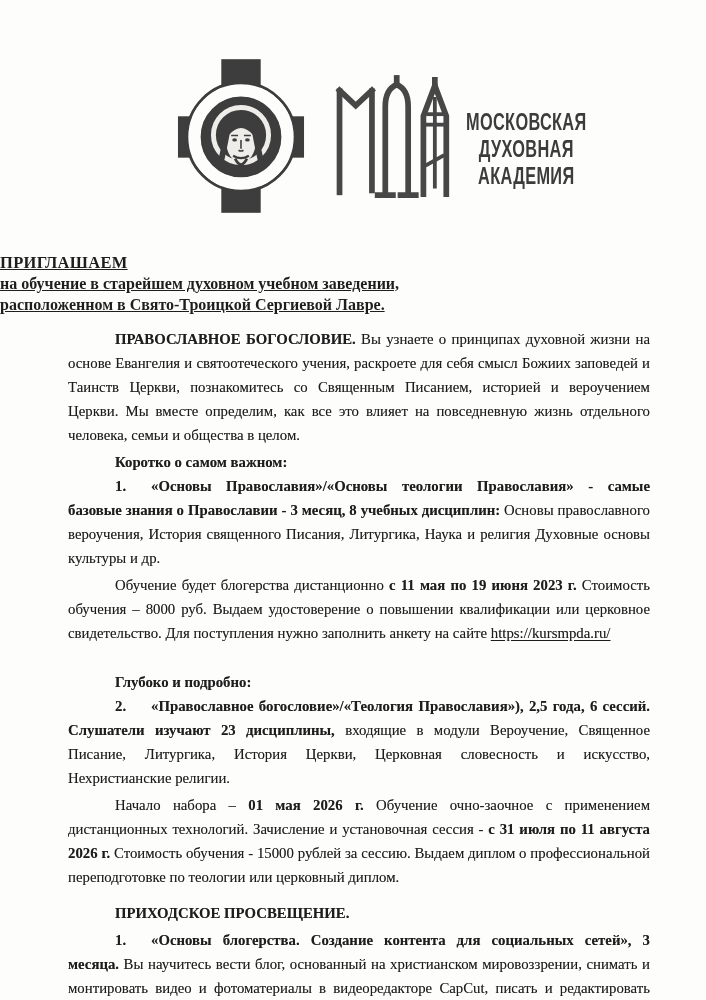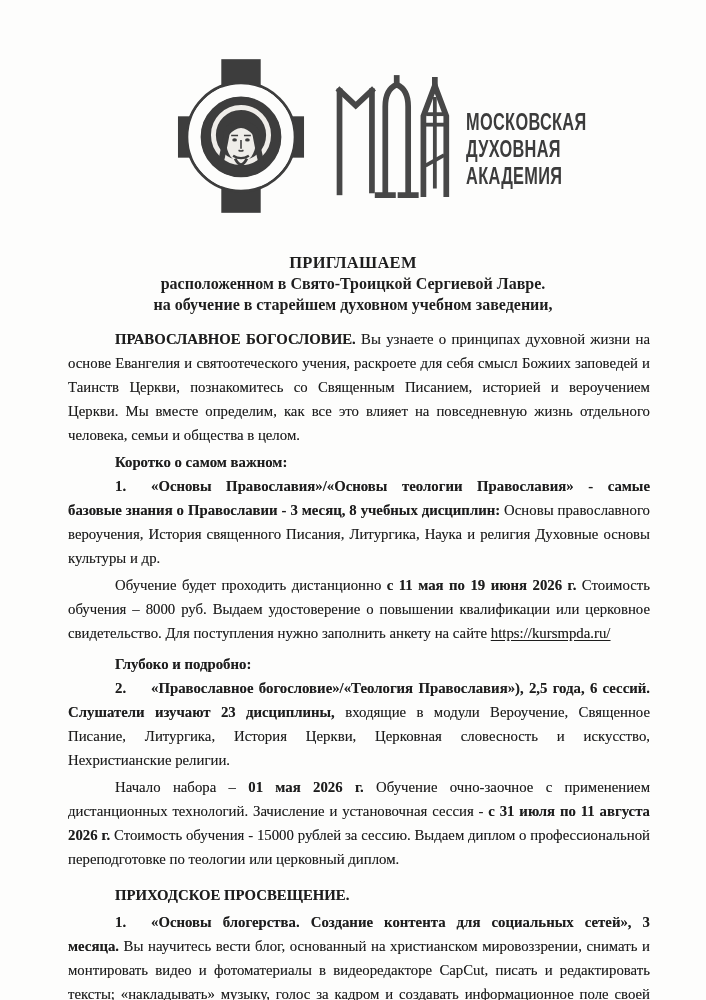--- a/index.html
+++ b/index.html
@@ -8,50 +8,50 @@
     background:#fdfdfc;
     font-family:"Liberation Serif","DejaVu Serif",serif;
     color:#1e1e1e;
     overflow:hidden;
   }
   .page{position:relative;width:706px;height:1000px;}
 
   
   .header{
     display:flex;align-items:flex-start;
-    margin:56px 0 0 176px;height:162px;
+    margin:56px 0 0 176px;height:162px;text-align:center;
   }
   .logo-cross{width:130px;height:160px;flex:0 0 auto;}
   .logo-mono{width:122px;height:140px;flex:0 0 auto;margin:12px 0 0 24px;}
   .org-name{
     margin:52px 0 0 14px;
     font-family:"Liberation Sans","DejaVu Sans",sans-serif;
     font-weight:700;font-size:24px;line-height:27px;
     letter-spacing:.5px;color:#3c3c3c;
     transform:scaleX(0.68);transform-origin:left top;
     white-space:nowrap;
   }
 
   
-  .title-block{margin-top:34px;text-align:center;font-weight:700;}
+  .title-block{margin-top:34px;font-weight:700;text-decoration:underline;}
   .title-main{font-size:16.5px;line-height:21px;letter-spacing:.3px;}
   .title-sub{font-size:16px;line-height:21px;}
 
   
   .content{
     margin:12px 56px 0 68px;
     width:582px;
     font-size:14.8px;line-height:24px;
     text-align:justify;
     color:#1d1d1d;
     text-shadow:0 0 .4px rgba(30,30,30,.45);
   }
   .content p{margin:0;text-indent:47px;}
   .content p.gap-s{margin-top:3px;}
-  .content p.gap-m{margin-top:7px;}
+  .content p.gap-m{margin-top:25px;}
   .content p.gap-l{margin-top:12px;}
   .bold{font-weight:700;}
   .num{display:inline-block;min-width:36px;font-weight:700;text-indent:0;}
   .link{text-decoration:underline;text-underline-offset:2px;cursor:pointer;}
   .heading-line{font-weight:700;}
 </style>
 </head>
 <body>
 
 <div class="page">
@@ -107,33 +107,33 @@
 
     <div class="org-name">
       <div>МОСКОВСКАЯ</div>
       <div>ДУХОВНАЯ</div>
       <div>АКАДЕМИЯ</div>
     </div>
   </div>
 
   <div class="title-block">
     <div class="title-main">ПРИГЛАШАЕМ</div>
+    <div class="title-sub">на обучение в старейшем духовном учебном заведении,</div>
     <div class="title-sub">расположенном в Свято-Троицкой Сергиевой Лавре.</div>
-    <div class="title-sub">на обучение в старейшем духовном учебном заведении,</div>
   </div>
 
   <div class="content">
 
     <p><span class="bold">ПРАВОСЛАВНОЕ БОГОСЛОВИЕ.</span><span> Вы узнаете о принципах духовной жизни на основе Евангелия и святоотеческого учения, раскроете для себя смысл Божиих заповедей и Таинств Церкви, познакомитесь со Священным Писанием, историей и вероучением Церкви. Мы вместе определим, как все это влияет на повседневную жизнь отдельного человека, семьи и общества в целом.</span></p>
 
     <p class="heading-line gap-s">Коротко о самом важном:</p>
 
     <p><span class="num">1.</span><span class="bold">«Основы Православия»/«Основы теологии Православия» - самые базовые знания о Православии - 3 месяц, 8 учебных дисциплин:</span><span> Основы православного вероучения, История священного Писания, Литургика, Наука и религия Духовные основы культуры и др.</span></p>
 
-    <p class="gap-s"><span>Обучение будет проходить дистанционно </span><span class="bold">с 11 мая по 19 июня 2026 г.</span><span> Стоимость обучения – 8000 руб. Выдаем удостоверение о повышении квалификации или церковное свидетельство. Для поступления нужно заполнить анкету на сайте </span><span class="link">https://kursmpda.ru/</span></p>
+    <p class="gap-s"><span>Обучение будет блогерства дистанционно </span><span class="bold">с 11 мая по 19 июня 2023 г.</span><span> Стоимость обучения – 8000 руб. Выдаем удостоверение о повышении квалификации или церковное свидетельство. Для поступления нужно заполнить анкету на сайте </span><span class="link">https://kursmpda.ru/</span></p>
 
     <p class="heading-line gap-m">Глубоко и подробно:</p>
 
     <p><span class="num">2.</span><span class="bold">«Православное богословие»/«Теология Православия»), 2,5 года, 6 сессий. Слушатели изучают 23 дисциплины,</span><span> входящие в модули Вероучение, Священное Писание, Литургика, История Церкви, Церковная словесность и искусство, Нехристианские религии.</span></p>
 
     <p class="gap-s"><span>Начало набора – </span><span class="bold">01 мая 2026 г.</span><span> Обучение очно-заочное с применением дистанционных технологий. Зачисление и установочная сессия - </span><span class="bold">с 31 июля по 11 августа 2026 г.</span><span> Стоимость обучения - 15000 рублей за сессию. Выдаем диплом о профессиональной переподготовке по теологии или церковный диплом.</span></p>
 
     <p class="heading-line gap-l">ПРИХОДСКОЕ ПРОСВЕЩЕНИЕ.</p>
 
     <p class="gap-s"><span class="num">1.</span><span class="bold">«Основы блогерства. Создание контента для социальных сетей», 3 месяца.</span><span> Вы научитесь вести блог, основанный на христианском мировоззрении, снимать и монтировать видео и фотоматериалы в видеоредакторе CapCut, писать и редактировать тексты; «накладывать» музыку, голос за кадром и создавать информационное поле своей страницы в мессенджере или социальной сети.</span></p>

